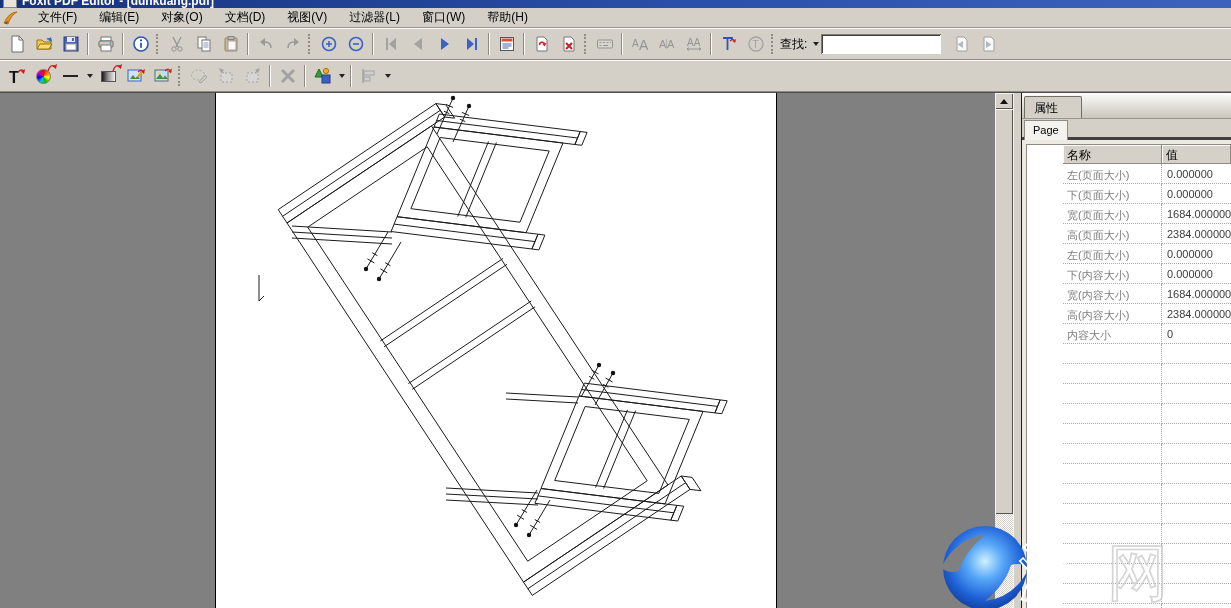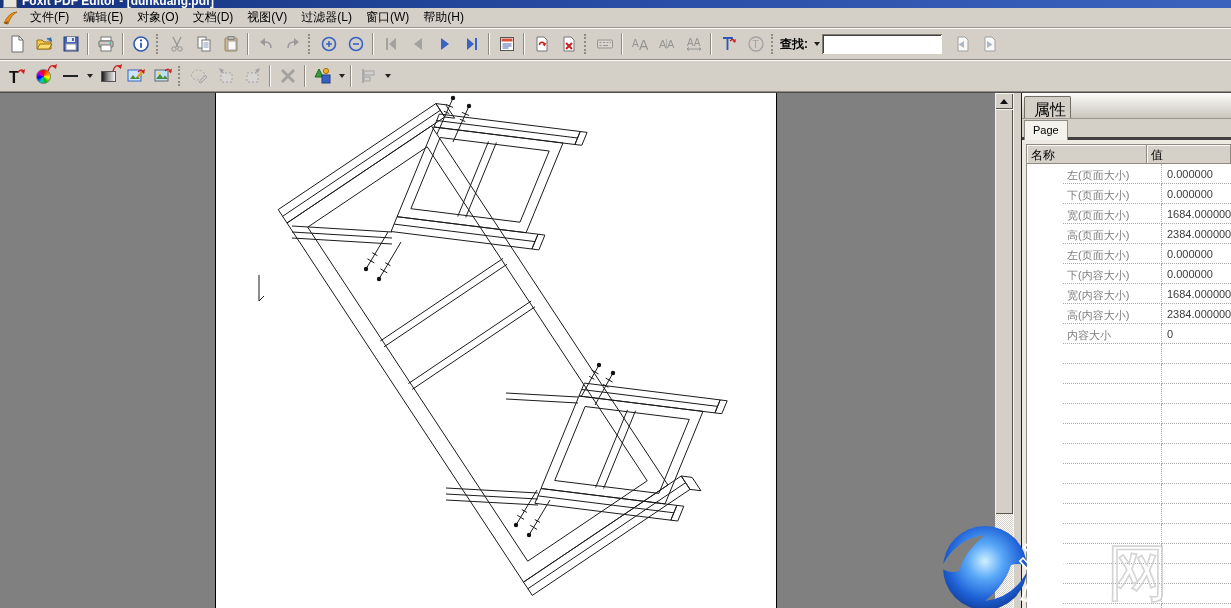--- a/index.html
+++ b/index.html
@@ -6,34 +6,34 @@
   *{box-sizing:border-box;}
   #app{position:relative;width:1231px;height:608px;overflow:hidden;
        font-family:"Liberation Sans","DejaVu Sans",sans-serif;background:#D4D0C8;}
   
   .titlebar{position:absolute;left:0;top:0;width:1231px;height:14px;overflow:hidden;
     background:linear-gradient(90deg,#16337E,#2A4FA8 55%,#3B63BE);}
   .titlebar .ttext{position:absolute;left:22px;top:-6px;color:#fff;font-weight:bold;font-size:12px;white-space:nowrap;}
   .titlebar .ticon{position:absolute;left:3px;top:-4px;width:14px;height:12px;background:#E8E4DC;border:1px solid #888;}
   
   .menubar{position:absolute;left:0;top:8px;width:1231px;height:20px;background:#D4D0C8;
-    border-bottom:1px solid #9a968e;display:flex;align-items:center;gap:0;padding-left:2px;}
+    border-bottom:1px solid #9a968e;display:flex;align-items:center;gap:8px;padding-left:2px;}
   .menuicon{width:17px;height:16px;margin-right:4px;}
   .mitem{font-size:12px;color:#000;padding:2px 7px;white-space:nowrap;cursor:default;}
   
   .tbrow{position:absolute;left:0;width:1231px;height:32px;background:#D4D0C8;
     border-top:1px solid #FBFAF7;border-bottom:1px solid #8f8b83;display:flex;align-items:center;padding-left:3px;}
   #tb1{top:28px;} #tb2{top:60px;}
   .tbtn{position:relative;width:27px;height:26px;display:flex;align-items:center;justify-content:center;flex:0 0 auto;}
   .tsep{width:0;height:22px;border-left:1px solid #8f8b83;border-right:1px solid #FBFAF7;margin:0 3px;flex:0 0 auto;}
   .tgrip{width:3px;height:20px;border-left:2px dotted #908c84;margin:0 4px 0 2px;flex:0 0 auto;}
   .dis{opacity:.85;}
   .ddcaret{width:11px;height:26px;display:flex;align-items:center;justify-content:center;flex:0 0 auto;}
   .ddcaret i{width:0;height:0;border-left:3.5px solid transparent;border-right:3.5px solid transparent;border-top:4px solid #222;}
-  .findlabel{font-size:12px;margin:0 3px 0 2px;white-space:nowrap;font-weight:bold;}
+  .findlabel{font-size:12px;margin:0 3px 0 2px;white-space:nowrap;}
   .findinput{width:120px;height:20px;border:0;background:#fff;font-size:12px;padding:0 3px;outline:none;
     box-shadow:inset 1px 1px 0 #807c74,inset -1px -1px 0 #fff,inset 2px 2px 0 #404040;}
   .ul{position:absolute;height:2px;background:#33519E;top:56px;}
   .wheel{width:15px;height:15px;border-radius:50%;border:1px solid #777;
     background:conic-gradient(#f00,#ff8000,#ff0,#0b0,#0cc,#00f,#c0c,#f00);}
   .lineic{width:15px;height:0;border-top:2px solid #222;}
   .shadeic{width:15px;height:11px;border:1px solid #555;background:linear-gradient(90deg,#151515,#9a9a9a,#f2f2f2);}
   .curl{position:absolute;top:0;right:-1px;}
   
   .workspace{position:absolute;left:0;top:92px;width:1231px;height:516px;background:#808080;border-top:1px solid #4c4c4c;}
@@ -48,30 +48,30 @@
     box-shadow:inset 1px 1px 0 #F6F5F2,inset -1px -1px 0 #57544e;display:flex;align-items:center;justify-content:center;}
   .sbtn i{width:0;height:0;border-left:4px solid transparent;border-right:4px solid transparent;border-bottom:5px solid #111;}
   .sthumb{position:absolute;left:0;top:16px;width:18px;height:405px;background:#D4D0C8;
     box-shadow:inset 1px 1px 0 #F6F5F2,inset -1px -1px 0 #57544e;}
   .splitter{position:absolute;left:1013px;top:0;width:9px;height:516px;background:#D4D0C8;
     border-right:1px solid #1c1c1c;box-shadow:inset 1px 0 0 #F6F5F2;}
   
   .panel{position:absolute;left:1022px;top:0;width:209px;height:516px;background:#ECEAE3;}
   .tabstrip1{position:absolute;left:0;top:0;width:209px;height:26px;
     background:linear-gradient(#FDFCFA,#C9C5BC);border-bottom:1px solid #9a968e;}
-  .tab1{position:absolute;left:2px;bottom:0;height:22px;padding:3px 4px 0 9px;font-size:16px;background:#D4D0C8;
+  .tab1{position:absolute;left:2px;bottom:0;height:22px;padding:3px 23px 0 9px;font-size:12px;background:#D4D0C8;
     border:1px solid #716f64;border-bottom:none;border-radius:2px 2px 0 0;}
   .tabstrip2{position:absolute;left:0;top:26px;width:209px;height:21px;background:#D4D0C8;border-bottom:3px solid #404040;}
   .tab2{position:absolute;left:2px;top:1px;height:20px;padding:3px 8px 0 8px;font-size:11px;background:#F4F2EC;
     border:1px solid #8f8b83;border-bottom:none;}
   .grid{position:absolute;left:4px;top:51px;width:205px;height:465px;background:#fff;border-left:1px solid #8f8b83;border-top:1px solid #8f8b83;}
   .ghead{display:flex;height:19px;}
   .ghead .gc{background:#D5D1C8;font-size:12px;color:#000;padding:2px 0 0 4px;
     border-right:1px solid #8f8b83;border-bottom:1px solid #8f8b83;box-shadow:inset 1px 1px 0 #FBFAF7;}
-  .gc1{width:120px;flex:0 0 auto;} .gc2{flex:1;}
+  .gc1{width:99px;flex:0 0 auto;margin-left:36px;} .gc2{flex:1;}
   .prow{display:flex;height:20px;margin-left:36px;}
   .prow .c1{width:99px;flex:0 0 auto;font-size:11px;color:#7d7d7d;padding:4px 0 0 4px;
     border-bottom:1px dotted #a8a8a8;border-right:1px dotted #a8a8a8;overflow:hidden;white-space:nowrap;}
   .prow .c2{flex:1;font-size:11px;color:#3c3c3c;padding:4px 0 0 5px;border-bottom:1px dotted #a8a8a8;overflow:hidden;white-space:nowrap;}
   
   .wmark{position:absolute;left:915px;top:428px;width:300px;height:88px;pointer-events:none;z-index:30;}
   svg text.ic{font-family:"Liberation Sans","DejaVu Sans",sans-serif;}
 </style>
 </head>
 <body>

